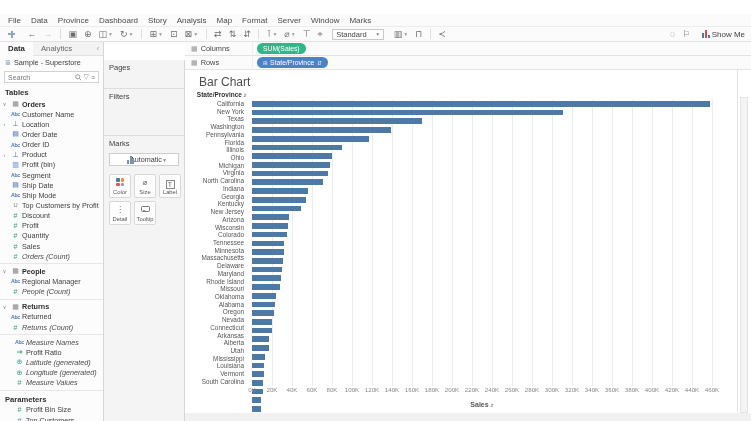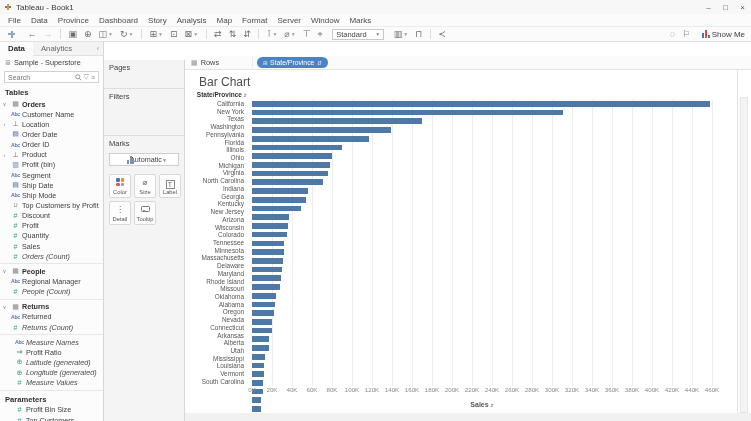--- a/index.html
+++ b/index.html
@@ -130,29 +130,20 @@
   #pane-edge{position:absolute;left:552px;top:0px;width:1px;height:343px;background:#e3e3e3;}
   #sheet-bottom-strip{position:absolute;left:0;top:343px;width:566px;height:8px;background:#f1f1f1;}
   #vscroll-track{position:absolute;left:555px;top:27px;width:8px;height:316px;background:#f4f4f4;
     border:1px solid #e4e4e4;}
 </style>
 </head>
 <body>
 
 <div id="app">
 
-  <div id="titlebar">
-    <span class="tlogo"></span>
-    <span>Tableau - Book1</span>
-    <div id="win-controls">
-      <span class="winbtn">–</span>
-      <span class="winbtn">□</span>
-      <span class="winbtn">×</span>
-    </div>
-  </div>
 
   <div id="menubar">
       <span class="menu-item">File</span>
       <span class="menu-item">Data</span>
       <span class="menu-item">Province</span>
       <span class="menu-item">Dashboard</span>
       <span class="menu-item">Story</span>
       <span class="menu-item">Analysis</span>
       <span class="menu-item">Map</span>
       <span class="menu-item">Format</span>
@@ -482,20 +473,29 @@
             <div class="mb-icon">
               <span class="bubble"></span>
             </div>
             <div class="mb-label">Tooltip</div>
           </div>
         </div>
     </div>
   </div>
 
   <div id="main">
+    <div class="shelf" id="shelf-columns">
+      <div class="shelf-label-zone">
+        <span class="shelf-grid-icon">▦</span>
+        <span class="shelf-label">Columns</span>
+      </div>
+      <div class="pill" id="pill-sales" style="background: rgb(46, 184, 138);">
+        <span>SUM(Sales)</span>
+      </div>
+    </div>
     <div class="shelf" id="shelf-rows">
       <div class="shelf-label-zone">
         <span class="shelf-grid-icon">▦</span>
         <span class="shelf-label">Rows</span>
       </div>
       <div class="pill" id="pill-state" style="background: rgb(74, 132, 196);">
         <span class="pill-icon">⊞</span>
         <span>State/Province</span>
         <span class="pill-sort">⇵</span>
       </div>

